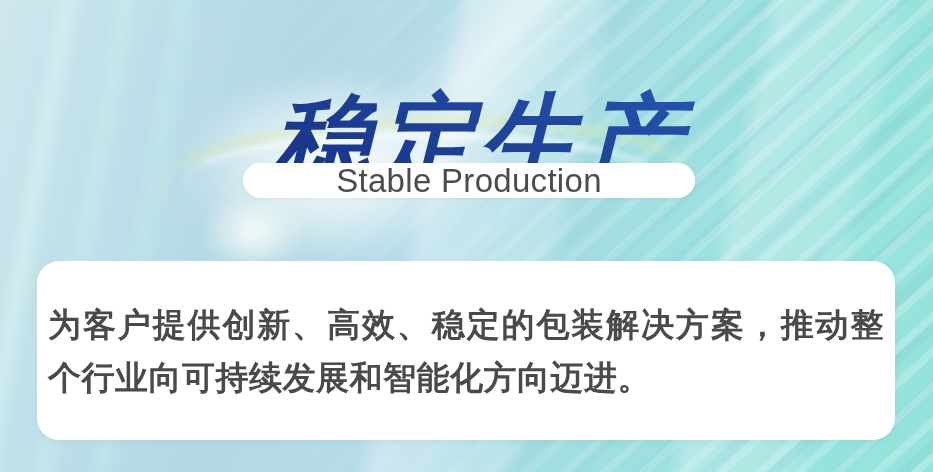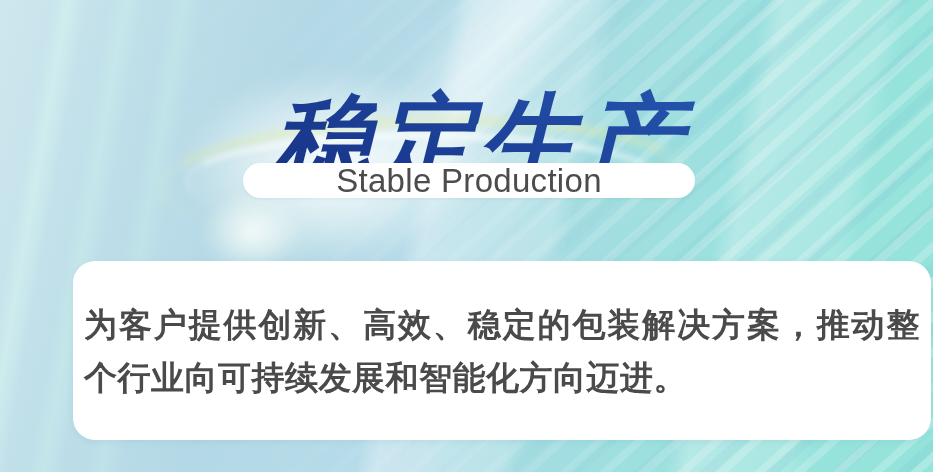--- a/index.html
+++ b/index.html
@@ -158,21 +158,21 @@
   }
 
   
   #desc-card{
     position:absolute;
     left:37px;top:261px;
     width:858px;height:179px;
     background:#ffffff;
     border-radius:22px;
     box-shadow:0 2px 6px rgba(80,135,155,.10);
-    display:flex;align-items:center;margin-left:36px;
+    display:flex;align-items:center;
   }
   #desc-text{
     font-family:"DejaVu Sans","Liberation Sans",sans-serif;
     font-size:33px;
     font-weight:700;
     color:#4a4a4a;
     line-height:53px;
     letter-spacing:.5px;
     padding:0 11px 0 11px;
     margin:0;

